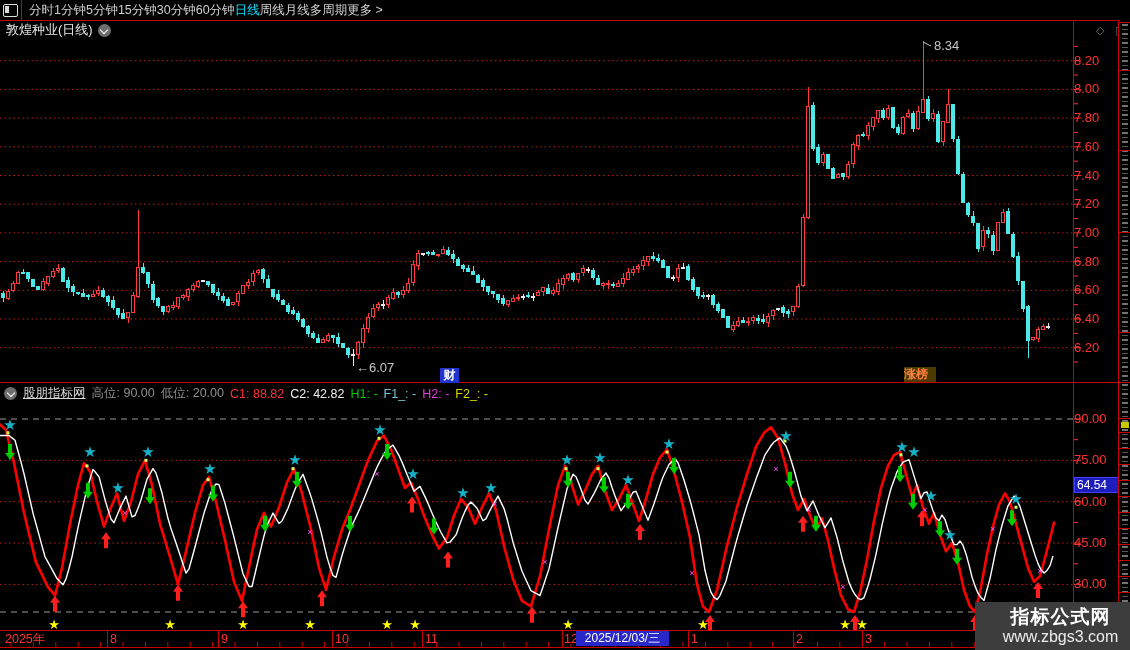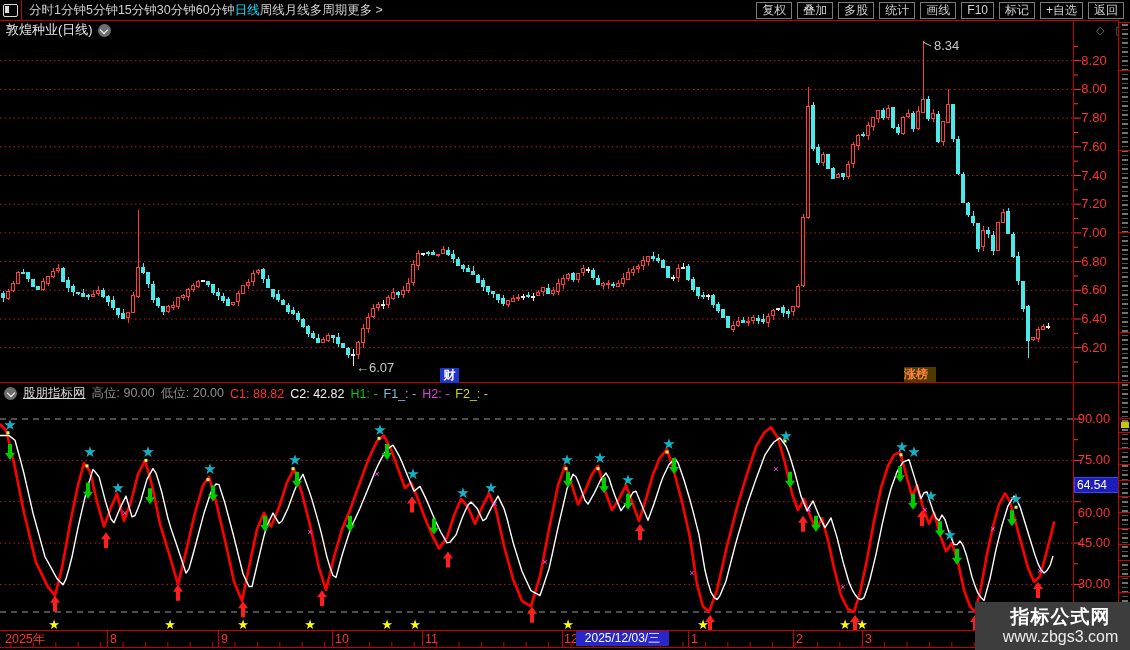--- a/index.html
+++ b/index.html
@@ -28,21 +28,21 @@
   #ind-header{left:4px;top:384px;height:19px;display:flex;align-items:center;gap:6px;font-size:12.5px;white-space:nowrap;}
   .ih-name{color:#d8d8d8;text-decoration:underline;}
   .ih-gray{color:#8f8f8f;}
   .ih-red{color:#ff3232;}
   .ih-white{color:#f0f0f0;}
   .ih-green{color:#00cc00;}
   .ih-cyan{color:#79c0dc;}
   .ih-mag{color:#e03ce0;}
   .ih-yel{color:#d8d800;}
   
-  .axlabel{position:absolute;width:40px;text-align:center;color:#ff3232;font-size:13px;line-height:14px;}
+  .axlabel{position:absolute;width:40px;text-align:left;color:#ff3232;font-size:13px;line-height:14px;}
   #ind-tag{left:1074px;width:47px;height:16px;background:#1d1dbb;border:1px solid #4040ff;
            color:#fff;font-size:12px;line-height:14px;padding-left:2px;box-sizing:border-box;}
   
   .datelabel{position:absolute;top:632px;color:#ff3232;font-size:12.5px;line-height:14px;white-space:nowrap;}
   #date-box{left:576px;top:631px;width:93px;height:15px;background:#2828c8;color:#fff;font-size:12px;
             line-height:15px;text-align:center;white-space:nowrap;}
   
   #tag-cai{left:440px;top:368px;width:19px;height:15px;background:#2233cc;color:#fff;font-size:12px;
            line-height:15px;text-align:center;font-weight:bold;}
   #tag-zhang{left:904px;top:367px;width:32px;height:15px;background:#4d3a00;color:#ff8040;font-size:12px;
@@ -73,31 +73,20 @@
         <span class="period">1分钟</span>
         <span class="period">5分钟</span>
         <span class="period">15分钟</span>
         <span class="period">30分钟</span>
         <span class="period">60分钟</span>
         <span class="period active">日线</span>
         <span class="period">周线</span>
         <span class="period">月线</span>
         <span class="period">多周期</span>
         <span class="period">更多 &gt;</span>
-      </div>
-    <div id="tb-buttons">
-        <span class="tbtn">复权</span>
-        <span class="tbtn">叠加</span>
-        <span class="tbtn">多股</span>
-        <span class="tbtn">统计</span>
-        <span class="tbtn">画线</span>
-        <span class="tbtn">F10</span>
-        <span class="tbtn">标记</span>
-        <span class="tbtn">+自选</span>
-        <span class="tbtn">返回</span>
       </div>
   </div>
 
   <div id="title-row" class="abs">
     <span id="title">敦煌种业(日线)</span>
     <span class="chev-circle"></span>
   </div>
   <div id="title-icons" class="abs">◇ ▣</div>
 
   <svg id="cv" width="1130" height="650">
@@ -766,21 +755,21 @@
     <span class="ih-white"><span>C2:</span> <span>42.82</span></span>
     <span class="ih-green"><span>H1:</span> <span>-</span></span>
     <span class="ih-cyan"><span>F1_:</span> <span>-</span></span>
     <span class="ih-mag"><span>H2:</span> <span>-</span></span>
     <span class="ih-yel"><span>F2_:</span> <span>-</span></span>
   </div>
 
   <div id="ind-axis">
       <div class="axlabel" style="left: 1074px; top: 412.01px;">90.00</div>
       <div class="axlabel" style="left: 1074px; top: 453.365px;">75.00</div>
-      <div class="axlabel" style="left: 1074px; top: 494.72px; margin-top: 11px;">60.00</div>
+      <div class="axlabel" style="left: 1074px; top: 494.72px;">60.00</div>
       <div class="axlabel" style="left: 1074px; top: 536.075px;">45.00</div>
       <div class="axlabel" style="left: 1074px; top: 577.43px;">30.00</div>
     </div>
   <div id="ind-tag" class="abs" style="top: 477.203px;">64.54</div>
 
   <div id="date-axis">
       <div class="datelabel" style="left: 5px;">2025年</div>
       <div class="datelabel" style="left: 110px;">8</div>
       <div class="datelabel" style="left: 221px;">9</div>
       <div class="datelabel" style="left: 335px;">10</div>

